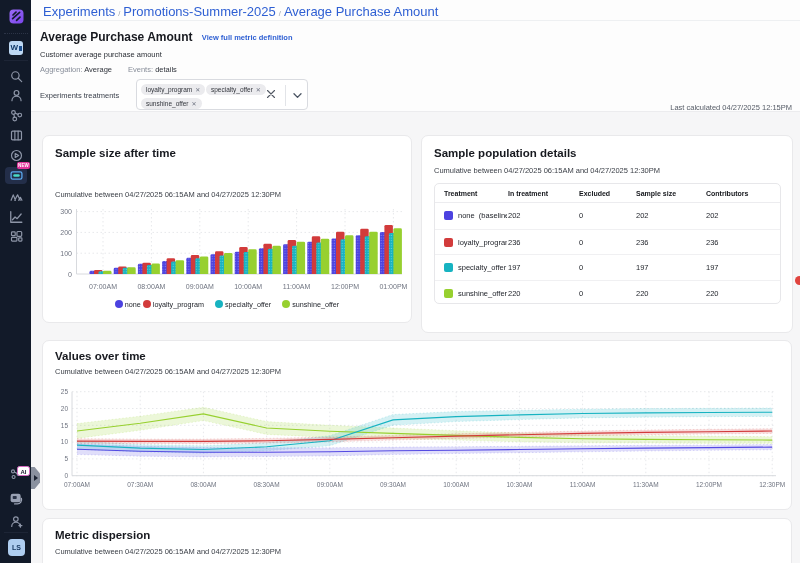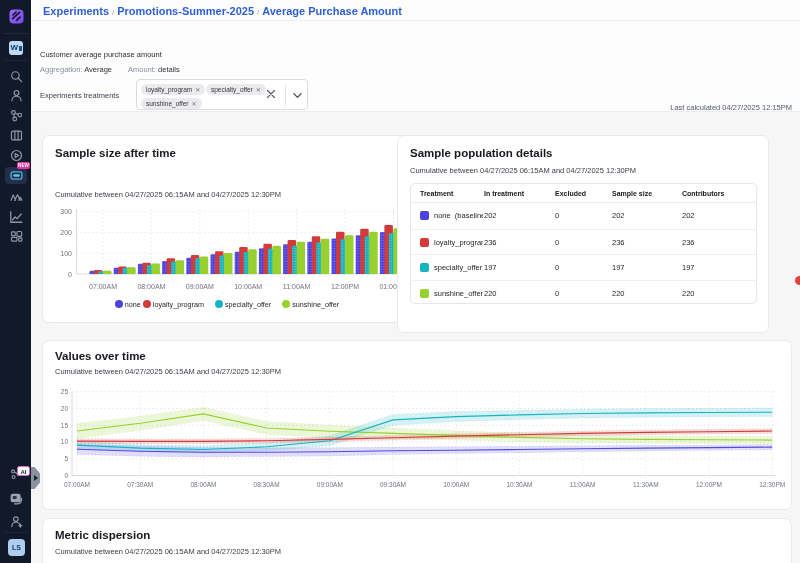--- a/index.html
+++ b/index.html
@@ -1,19 +1,19 @@
 <!DOCTYPE html>
 <html><head><meta charset="utf-8">
 <style>
 * { margin:0; padding:0; box-sizing:border-box; }
 html,body { width:800px; height:563px; overflow:hidden; font-family:"Liberation Sans", sans-serif; background:#f6f6f7; }
 #sidebar { position:absolute; left:0; top:0; width:31px; height:563px; background:#121a29; z-index:5; }
 #header { position:absolute; left:31px; top:0; width:769px; height:112px; background:#fdfdfd; border-bottom:1px solid #ececee; }
 #crumbbar { position:absolute; left:0; top:0; width:769px; height:21px; border-bottom:1px solid #eef0f2; }
-.crumb { color:#2e5fd3; font-weight:bold; font-size:11px; }
+.crumb { color:#2e5fd3; font-weight:normal; font-size:13px; }
 .crumbsep { color:#9aa1ad; font-size:7.5px; margin:0 3px; }
 .card { position:absolute; background:#fff; border:1px solid #e9e9eb; border-radius:7px; }
 .ctitle { font-size:11.5px; font-weight:bold; color:#17191f; }
 .small { font-size:7.5px; color:#3c4048; }
 .chip { display:inline-block; background:#ebebee; border-radius:7px; font-size:6.5px; color:#33363d; padding:2px 5px; white-space:nowrap; }
 .chip span { color:#6d7280; margin-left:3px; font-size:6px; }
 </style></head>
 <body>
 <div id="sidebar">
 <svg width="15" height="15" viewBox="0 0 15 15" style="position:absolute;left:9px;top:9px">
@@ -92,22 +92,23 @@
     </svg>
 <div style="position:absolute;left:4px;top:532px;width:24px;border-top:1px solid #1d2536"></div>
 <div style="position:absolute;left:8px;top:539px;width:17px;height:17px;border-radius:4px;background:#aecdf0;color:#13335c;font-size:7px;font-weight:bold;text-align:center;line-height:17px">LS</div>
 </div>
 <div style="position:absolute;left:31px;top:467px;width:9px;height:22px;background:#8a919f;clip-path:polygon(0 0,40% 0,100% 30%,100% 70%,40% 100%,0 100%)"></div>
 <div style="position:absolute;left:33.5px;top:474.5px;width:0;height:0;border-left:4px solid #1c2433;border-top:3.5px solid transparent;border-bottom:3.5px solid transparent"></div>
 <div id="header">
   <div id="crumbbar">
       <div style="position:absolute;left:12px;top:6.5px;white-space:nowrap;font-size:7.5px;line-height:9px"><span class="crumb">Experiments</span><span class="crumbsep">/</span><span class="crumb">Promotions-Summer-2025</span><span class="crumbsep">/</span><span class="crumb">Average Purchase Amount</span></div>
     </div>
+  <div style="position:absolute;left:9px;top:30px;font-size:12px;font-weight:bold;color:#17191f">Average Purchase Amount <span style="font-size:7.5px;color:#2e5fd3;margin-left:6px;position:relative;top:-1px">View full metric definition</span></div>
   <div style="position:absolute;left:9px;top:50px;font-size:7.5px;color:#2a2e35">Customer average purchase amount</div>
-  <div style="position:absolute;left:9px;top:64.5px;font-size:7.5px;color:#878d99">Aggregation: <span style="color:#2f333b">Average</span><span style="margin-left:16px">Amount:</span> <span style="color:#2f333b">details</span></div>
+  <div style="position:absolute;left:9px;top:64.5px;font-size:7.5px;color:#878d99">Aggregation: <span style="color:#2f333b">Average</span><span style="margin-left:16px">Events:</span> <span style="color:#2f333b">details</span></div>
   <div style="position:absolute;left:9px;top:91px;font-size:7.5px;color:#3c424d">Experiments treatments</div>
   <div style="position:absolute;left:105px;top:79px;width:172px;height:31px;border:1px solid #d9dbe0;border-radius:4px;background:#fff">
     <span class="chip" style="position:absolute;left:4px;top:3.5px">loyalty_program<span>✕</span></span>
     <span class="chip" style="position:absolute;left:69px;top:3.5px">specialty_offer<span>✕</span></span>
     <span class="chip" style="position:absolute;left:4px;top:18px">sunshine_offer<span>✕</span></span>
     <svg width="10" height="10" viewBox="0 0 10 10" style="position:absolute;left:129px;top:9px">
         <path d="M1.5,1.5 L8.5,8.5 M8.5,1.5 L1.5,8.5" stroke="#525863" stroke-width="1.1" stroke-linecap="round"></path>
       </svg>
     <div style="position:absolute;left:148px;top:5px;width:1px;height:21px;background:#e2e4e8"></div>
     <svg width="9" height="6" viewBox="0 0 9 6" style="position:absolute;left:156px;top:13px">
@@ -208,21 +209,21 @@
 <path d="M313.70,71.00 L313.70,33.62 Q313.70,32.22 315.10,32.22 L320.80,32.22 Q322.20,32.22 322.20,33.62 L322.20,71.00 Z" fill="url(#pp)"></path>
 <path d="M318.20,71.00 L318.20,27.09 Q318.20,25.69 319.60,25.69 L325.30,25.69 Q326.70,25.69 326.70,27.09 L326.70,71.00 Z" fill="#d23b3b"></path>
 <path d="M322.70,71.00 L322.70,34.58 Q322.70,33.18 324.10,33.18 L329.80,33.18 Q331.20,33.18 331.20,34.58 L331.20,71.00 Z" fill="url(#pt)"></path>
 <path d="M327.20,71.00 L327.20,30.16 Q327.20,28.76 328.60,28.76 L334.30,28.76 Q335.70,28.76 335.70,30.16 L335.70,71.00 Z" fill="#97d02f"></path>
 <path d="M337.90,71.00 L337.90,30.38 Q337.90,28.98 339.30,28.98 L345.00,28.98 Q346.40,28.98 346.40,30.38 L346.40,71.00 Z" fill="url(#pp)"></path>
 <path d="M342.40,71.00 L342.40,23.31 Q342.40,21.91 343.80,21.91 L349.50,21.91 Q350.90,21.91 350.90,23.31 L350.90,71.00 Z" fill="#d23b3b"></path>
 <path d="M346.90,71.00 L346.90,31.42 Q346.90,30.02 348.30,30.02 L354.00,30.02 Q355.40,30.02 355.40,31.42 L355.40,71.00 Z" fill="url(#pt)"></path>
 <path d="M351.40,71.00 L351.40,26.64 Q351.40,25.24 352.80,25.24 L358.50,25.24 Q359.90,25.24 359.90,26.64 L359.90,71.00 Z" fill="#97d02f"></path>
 </svg>
 
-<div class="card" style="left:397px;top:135px;width:372px;height:198px">
+<div class="card" style="left:421px;top:135px;width:372px;height:198px">
   <div class="ctitle" style="position:absolute;left:12px;top:11px">Sample population details</div>
   <div class="small" style="position:absolute;left:12px;top:30px">Cumulative between 04/27/2025 06:15AM and 04/27/2025 12:30PM</div>
   <div style="position:absolute;left:12px;top:47px;width:347px;height:121px;border:1px solid #e7e7ea;border-radius:5px;overflow:hidden">
     <div style="position:absolute;left:0;top:0;width:100%;height:19px;border-bottom:1px solid #ececef">
       <span style="position:absolute;left:9px;top:6px;font-size:7px;font-weight:bold;color:#15171c">Treatment</span>
       <span style="position:absolute;left:73px;top:6px;font-size:7px;font-weight:bold;color:#15171c">In treatment</span>
       <span style="position:absolute;left:144px;top:6px;font-size:7px;font-weight:bold;color:#15171c">Excluded</span>
       <span style="position:absolute;left:201px;top:6px;font-size:7px;font-weight:bold;color:#15171c">Sample size</span>
       <span style="position:absolute;left:271px;top:6px;font-size:7px;font-weight:bold;color:#15171c">Contributors</span>
     </div>

